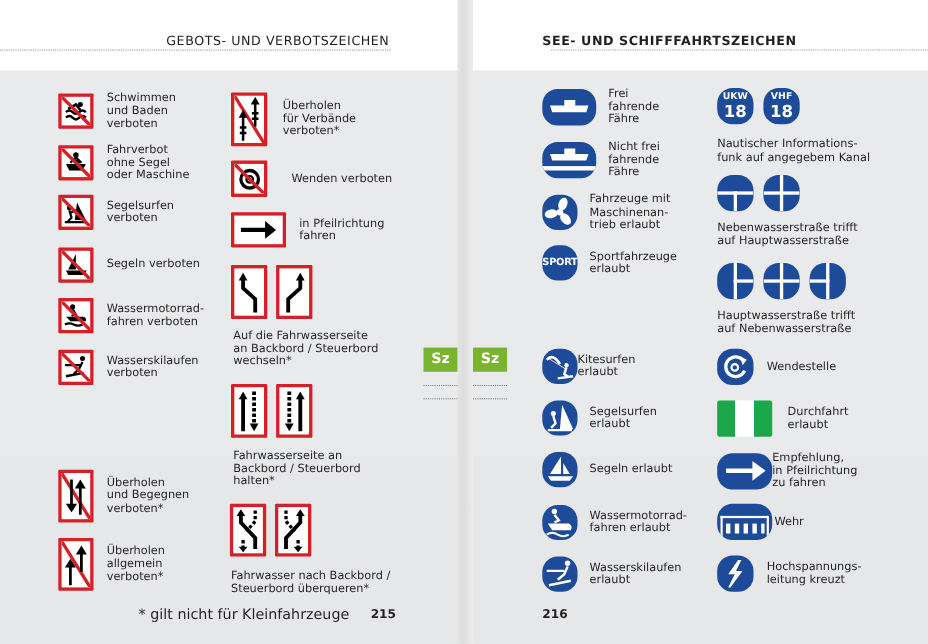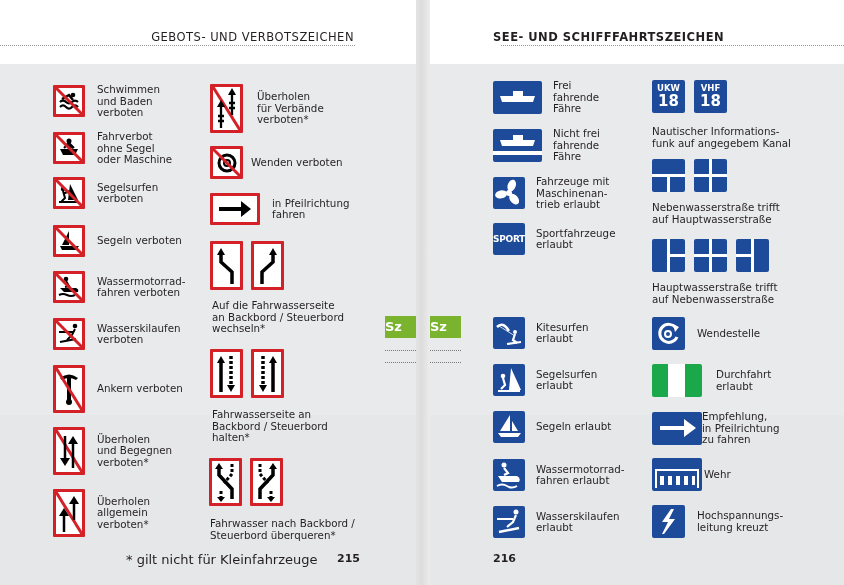--- a/index.html
+++ b/index.html
@@ -14,23 +14,23 @@
   .right .head .title{left:63px;font-weight:bold;color:#231f20}
   .head .rule{position:absolute;top:45px;height:0;border-top:1px dotted #999}
   .left .head .rule{left:0;right:61px}
   .right .head .rule{left:71px;right:0}
 
   .item{position:absolute;display:flex;align-items:center}
   .lbl{font-size:10.3px;line-height:11.5px;color:#231f20}
   .sign{flex:none;display:block}
   .rs{background:#d42027;padding:3px;border-radius:1px}
   .rs .in{background:#fff;width:100%;height:100%;position:relative;overflow:hidden}
-  .bs{background:#1e4a9a;border-radius:2px;position:relative;overflow:hidden}
-
-  .sz{position:absolute;top:316px;width:31px;height:22px;background:#7ab32e;color:#fff;font-weight:bold;font-size:13px;line-height:22px}
+  .bs{background:#1e4a9a;border-radius:14px;position:relative;overflow:hidden}
+
+  .sz{position:absolute;top:316px;width:31px;height:22px;background:#7ab32e;color:#fff;font-weight:bold;font-size:13px;text-align:center;line-height:22px}
   .sz-dots{position:absolute;height:0;border-top:1px dotted #777}
   .footnote{position:absolute;left:126px;top:552px;font-size:13px}
   .pnum{position:absolute;top:552px;font-size:11px;font-weight:bold}
 </style>
 </head>
 <body>
 
 <style>.lbl{white-space:pre-line}</style>
 
 <div class="page left">
@@ -125,33 +125,20 @@
             <path d="M19 8l-3 6-5 5M3 11h14" stroke="#000" stroke-width="2" fill="none"></path>
             <path d="M4 21l16-3" stroke="#000" stroke-width="2.2"></path>
             <line x1="0" y1="0" x2="26" y2="26" stroke="#d42027" stroke-width="3"></line>
           </svg>
     </div>
       </div>
     <div class="lbl" style="margin-left:12px">Wasserskilaufen
 verboten</div>
   </div>
 
-  <div class="item" style="left:53px;top:365px">
-    <div class="sign rs" style="width:32px;height:48px">
-        <div class="in">
-      <svg width="26" height="42" viewBox="0 0 26 42">
-            <path d="M4 10q9-7 18 0l-2 2q-7-4-14 0z"></path>
-            <rect x="11" y="9" width="4" height="24"></rect>
-            <circle cx="13" cy="34" r="3"></circle>
-            <line x1="0" y1="0" x2="26" y2="42" stroke="#d42027" stroke-width="3"></line>
-          </svg>
-    </div>
-      </div>
-    <div class="lbl" style="margin-left:12px">Ankern verboten</div>
-  </div>
 
   <div class="item" style="left:53px;top:427px">
     <div class="sign rs" style="width:32px;height:48px">
         <div class="in">
       <svg width="26" height="42" viewBox="0 0 26 42">
             <line x1="0" y1="0" x2="26" y2="42" stroke="#d42027" stroke-width="3"></line>
             <path d="M9 6v24" stroke="#000" stroke-width="2.5"></path>
             <path d="M4 28l5 8 5-8z"></path>
             <path d="M17 12v26" stroke="#000" stroke-width="2.5"></path>
             <path d="M12 14l5-8 5 8z"></path>
@@ -200,21 +187,21 @@
   <div class="item" style="left:210px;top:146px">
     <div class="sign rs" style="width:33px;height:33px">
         <div class="in">
       <svg width="27" height="27" viewBox="0 0 27 27">
             <circle cx="14" cy="14" r="8" stroke="#000" stroke-width="3" fill="none"></circle>
             <circle cx="14" cy="14" r="3" stroke="#000" stroke-width="2" fill="none"></circle>
             <line x1="0" y1="0" x2="27" y2="27" stroke="#d42027" stroke-width="3"></line>
           </svg>
     </div>
       </div>
-    <div class="lbl" style="margin-left:8px">Wenden verboten</div>
+    <div class="lbl" style="margin-left:22px">Wenden verboten</div>
   </div>
 
   <div class="item" style="left:210px;top:193px">
     <div class="sign rs" style="width:50px;height:32px">
         <div class="in">
       <svg width="44" height="26" viewBox="0 0 44 26">
             <path d="M6 11h22V5l10 8-10 8v-6H6z"></path>
           </svg>
     </div>
       </div>
@@ -366,21 +353,21 @@
   <div class="item" style="left:63px;top:317px">
     <div class="sign bs" style="width:32px;height:32px">
       <svg width="32" height="32" viewBox="0 0 32 32">
           <path d="M4 10q6-6 12 4" stroke="#fff" stroke-width="2.5" fill="none"></path>
           <path d="M6 9l16 10" stroke="#fff" stroke-width=".8"></path>
           <circle cx="22" cy="15" r="2" fill="#fff"></circle>
           <path d="M22 17l-2 6 4 3" stroke="#fff" stroke-width="2.2" fill="none"></path>
           <path d="M14 27l14-2" stroke="#fff" stroke-width="2.2"></path>
         </svg>
     </div>
-    <div class="lbl" style="margin-left:11px">Kitesurfen
+    <div class="lbl" style="">Kitesurfen
 erlaubt</div>
   </div>
 
   <div class="item" style="left:63px;top:364px">
     <div class="sign bs" style="width:32px;height:32px">
       <svg width="32" height="32" viewBox="0 0 32 32" fill="#fff">
           <path d="M18 4l10 22h-12z"></path>
           <circle cx="10" cy="12" r="2.3"></circle>
           <path d="M10 14l2 7-4 4" stroke="#fff" stroke-width="2.2" fill="none"></path>
           <path d="M5 27h22" stroke="#fff" stroke-width="2"></path>

